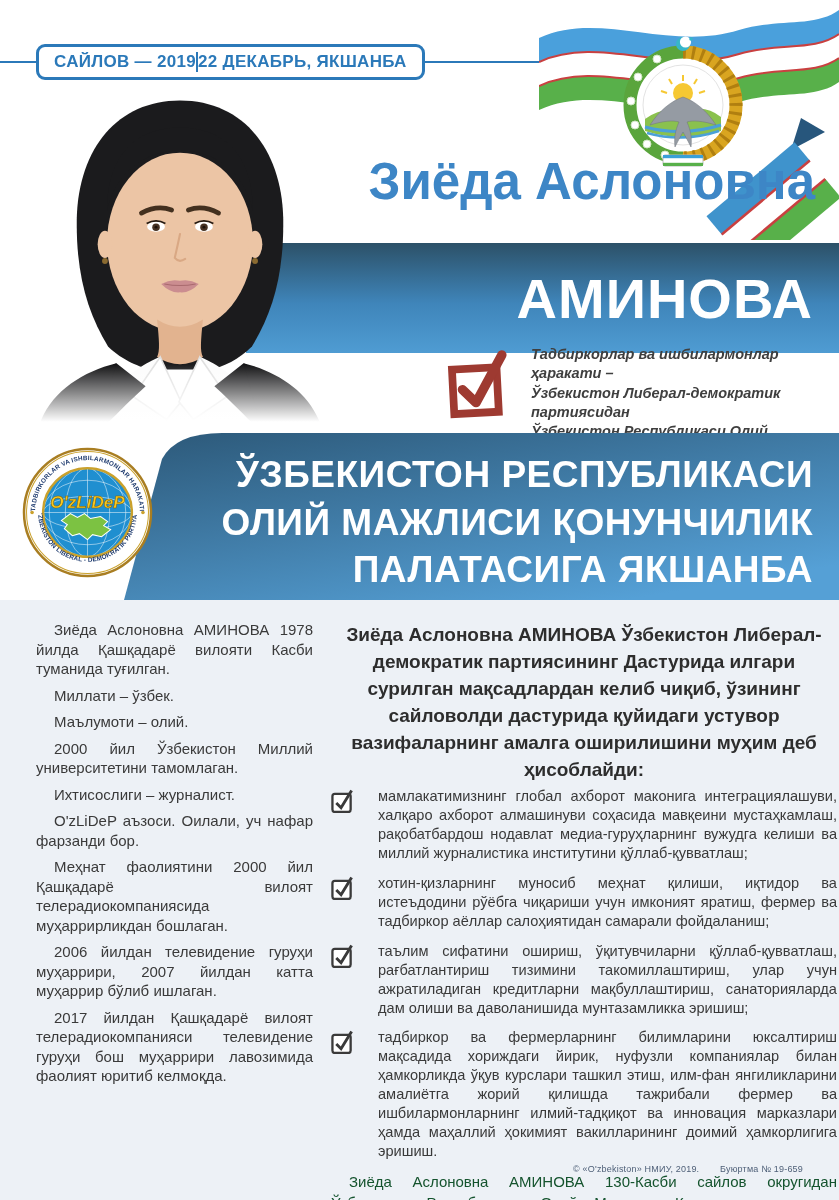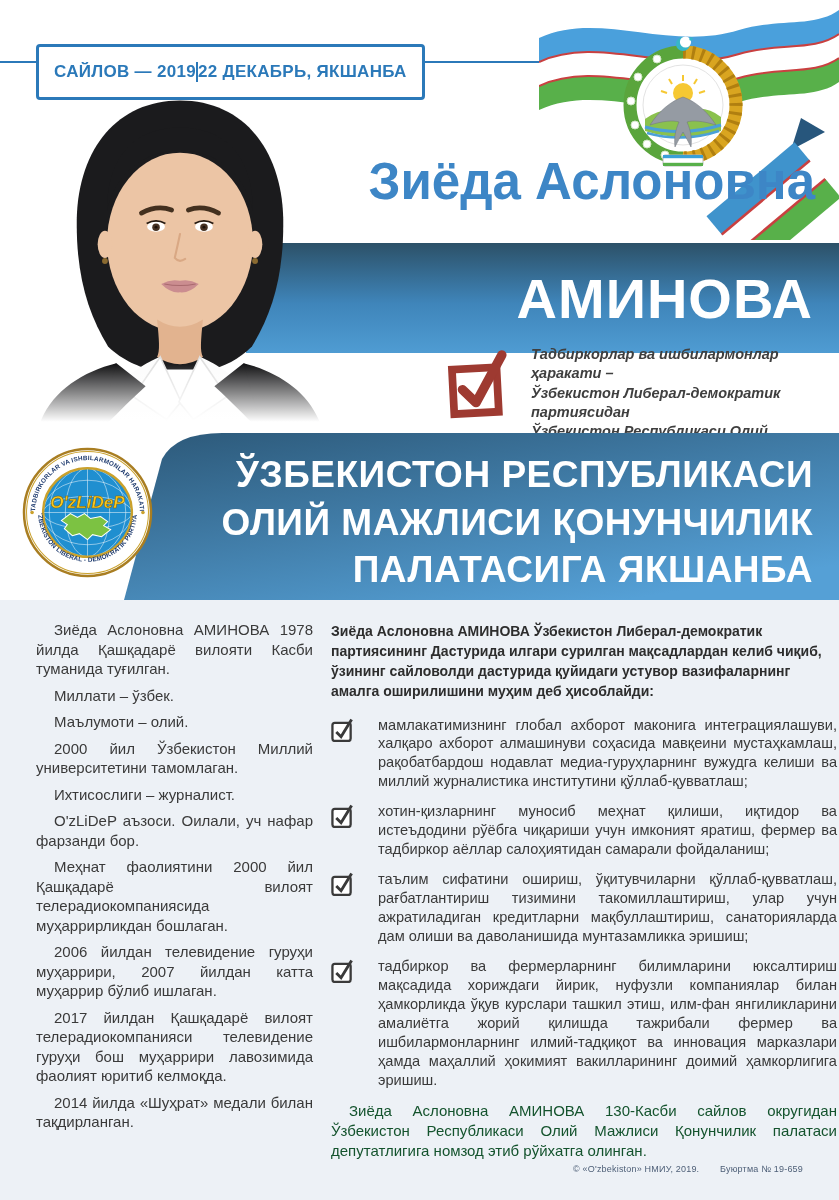--- a/index.html
+++ b/index.html
@@ -1,22 +1,22 @@
 <!DOCTYPE html>
 <html><head>
 <meta charset="utf-8">
 <style>
   html,body{margin:0;padding:0;background:#888;}
   #page{position:relative;width:839px;height:1200px;background:#ffffff;overflow:hidden;
         font-family:"Liberation Sans","DejaVu Sans",sans-serif;margin:0 auto;}
 
   
   .top-rule{position:absolute;left:0;top:61px;width:839px;height:2px;background:#2b79b9;z-index:1;}
-  .badge{position:absolute;left:36px;top:44px;background:#fff;border:3px solid #2b79b9;border-radius:4px;
-         display:flex;align-items:center;gap:0;padding:15px 15px;z-index:3;}
+  .badge{position:absolute;left:36px;top:44px;background:#fff;border:3px solid #2b79b9;border-radius:9px;
+         display:flex;align-items:center;gap:0;padding:5px 15px;z-index:3;}
   .badge .sep{width:2px;align-self:stretch;background:#2b79b9;}
   .badge span{color:#2b79b9;font-weight:bold;font-size:17px;white-space:nowrap;letter-spacing:.3px;}
 
   
   .ribbon{position:absolute;right:0;top:0;width:300px;height:240px;z-index:2;}
 
   
   .portrait{position:absolute;left:8px;top:88px;width:344px;height:344px;z-index:3;}
 
   
@@ -39,21 +39,21 @@
 
   
   .party-logo{position:absolute;left:21px;top:446px;width:133px;height:133px;z-index:4;}
 
   
   .content-bg{position:absolute;left:0;top:600px;width:839px;height:600px;background:#edf1f6;z-index:1;}
   .left-col{position:absolute;left:36px;top:620px;width:277px;font-size:15px;color:#3a3a3a;
             line-height:1.3;text-align:justify;z-index:2;}
   .left-col p{margin:0 0 7px 0;text-indent:18px;}
   .right-col{position:absolute;left:331px;top:622px;width:506px;z-index:2;}
-  .program-intro{font-weight:bold;font-size:14px;line-height:1.42;color:#2d2d2d;margin-bottom:14px;}
+  .program-intro{font-weight:bold;font-size:19px;line-height:1.42;text-align:center;color:#2d2d2d;margin-bottom:3px;}
   .program-item{display:flex;gap:24px;margin-bottom:11px;}
   .check-small{width:23px;height:25px;flex:none;margin-top:1px;}
   .program-item-text{font-size:14.6px;line-height:1.3;text-align:justify;color:#3a3a3a;}
   .program-closing{font-size:15px;line-height:1.35;text-align:justify;text-indent:18px;color:#14532d;margin-top:3px;}
 
   
   .footer{position:absolute;right:36px;bottom:26px;font-size:9px;color:#4f6078;letter-spacing:.2px;z-index:2;}
   .footer .order{margin-left:18px;margin-top:32px;}
 </style>
 </head>
@@ -231,21 +231,20 @@
   <div class="left-col">
     <p>Зиёда Аслоновна АМИНОВА 1978 йилда Қашқадарё вилояти Касби туманида туғилган.</p>
     <p>Миллати – ўзбек.</p>
     <p>Маълумоти – олий.</p>
     <p>2000 йил Ўзбекистон Миллий университетини тамомлаган.</p>
     <p>Ихтисослиги – журналист.</p>
     <p>O'zLiDeP аъзоси. Оилали, уч нафар фарзанди бор.</p>
     <p>Меҳнат фаолиятини 2000 йил Қашқадарё вилоят телерадиокомпаниясида муҳаррирликдан бошлаган.</p>
     <p>2006 йилдан телевидение гуруҳи муҳаррири, 2007 йилдан катта муҳаррир бўлиб ишлаган.</p>
     <p>2017 йилдан Қашқадарё вилоят телерадиокомпанияси телевидение гуруҳи бош муҳаррири лавозимида фаолият юритиб келмоқда.</p>
-    <p>2014 йилда «Шуҳрат» медали билан тақдирланган.</p>
   </div>
 
   <div class="right-col">
     <div class="program-intro">Зиёда Аслоновна АМИНОВА Ўзбекистон Либерал-демократик партиясининг Дастурида илгари сурилган мақсадлардан келиб чиқиб, ўзининг сайловолди дастурида қуйидаги устувор вазифаларнинг амалга оширилишини муҳим деб ҳисоблайди:</div>
 
     <div class="program-item">
       <svg class="check-small" viewBox="0 0 24 26">
         <rect x="1.5" y="6" width="19" height="19" rx="2.5" fill="#ffffff" stroke="#3a3a3a" stroke-width="2.4"></rect>
         <path d="M5.5 15.5 L10.5 20.5 L21.5 2.5" fill="none" stroke="#3a3a3a" stroke-width="3"></path>
       </svg>

